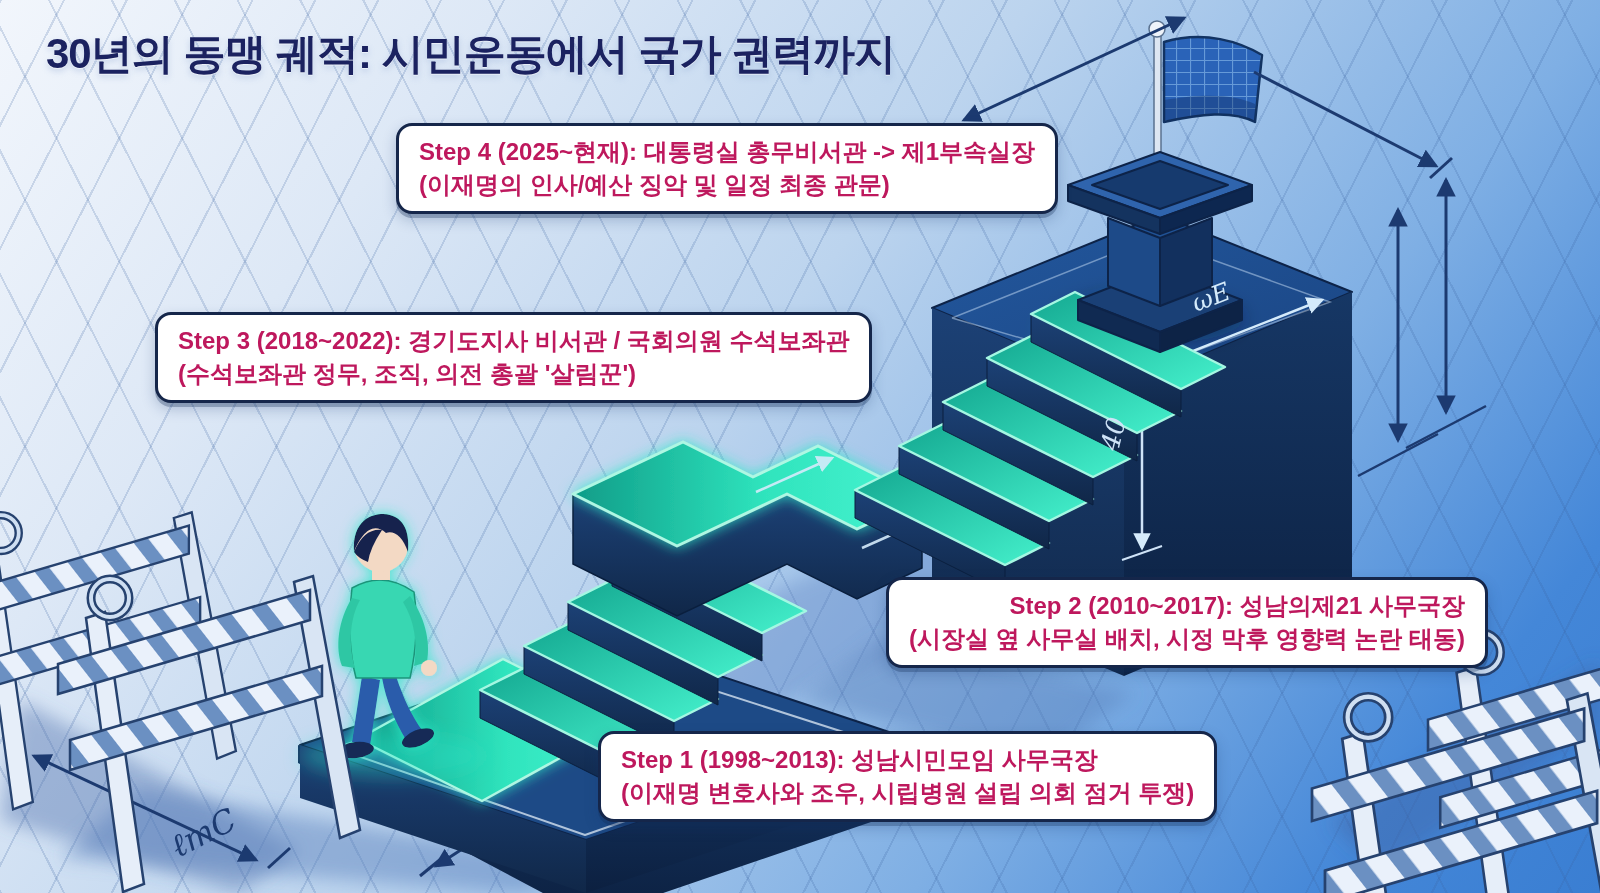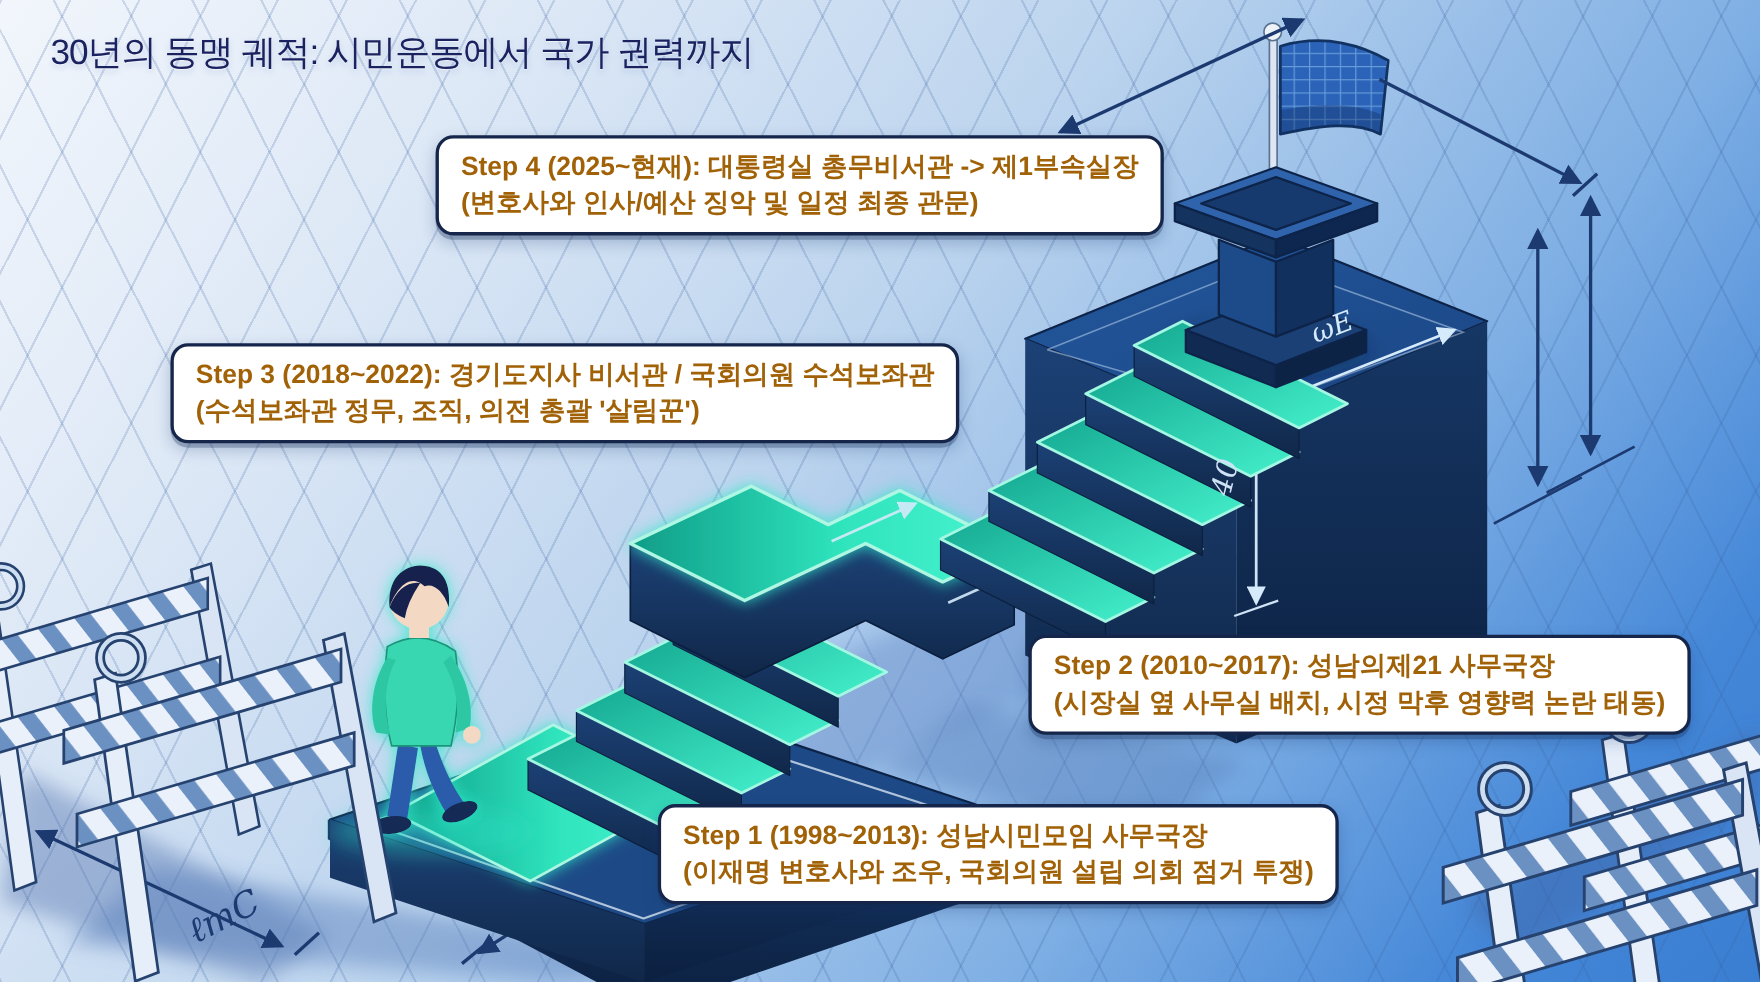--- a/index.html
+++ b/index.html
@@ -7,28 +7,28 @@
     position:relative;width:1600px;height:893px;overflow:hidden;
     font-family:"Liberation Sans","DejaVu Sans",sans-serif;
     background:
       repeating-linear-gradient(117deg, rgba(58,98,160,0.20) 0 2px, transparent 2px 56px),
       repeating-linear-gradient(63deg, rgba(58,98,160,0.20) 0 2px, transparent 2px 56px),
       linear-gradient(128deg,#f2f6fc 0%,#dde8f6 22%,#bcd4ee 45%,#7fafe4 70%,#4487d8 88%,#3a7ed2 100%);
   }
   #scene{position:absolute;left:0;top:0;z-index:1;}
   .title{
     position:absolute;left:46px;top:26px;z-index:3;
-    font-size:32px;font-weight:400;letter-spacing:-1px;color:#1b2260;
+    font-size:42px;font-weight:700;letter-spacing:-1px;color:#1b2260;
     text-shadow:0 1px 0 rgba(255,255,255,.55), 0 3px 6px rgba(120,150,200,.35);
     white-space:nowrap;
   }
   .callout{
     position:absolute;z-index:3;display:inline-block;
     background:#ffffff;border:3px solid #15264a;border-radius:16px;
-    padding:9px 20px 10px 20px;color:#a16207;
+    padding:9px 20px 10px 20px;color:#be185d;
     box-shadow:0 4px 0 rgba(19,42,84,.28), 0 6px 14px rgba(20,50,110,.25);
   }
   .callout .l1,.callout .l2{white-space:nowrap;font-weight:700;font-size:24px;line-height:1.38;}
   .hw{font-family:"DejaVu Serif",serif;font-style:italic;}
 </style>
 </head>
 <body>
 
 <div id="stage">
 
@@ -218,28 +218,28 @@
 
   <text class="hw" x="178" y="858" transform="rotate(-27 178 858)" font-size="32" fill="#1c3a70">ℓmC</text>
   <text class="hw" x="1196" y="312" transform="rotate(-21 1196 312)" font-size="25" fill="#d5ebfb">ωE</text>
   <text class="hw" x="1118" y="452" transform="rotate(-76 1118 452)" font-size="26" fill="#cfe3f7">40</text>
 </svg>
 
 <div class="title">30년의 동맹 궤적: 시민운동에서 국가 권력까지</div>
 
 <div class="callout" style="left:396px;top:123px;">
   <div class="l1">Step 4 (2025~현재): 대통령실 총무비서관 -&gt; 제1부속실장</div>
-  <div class="l2">(변호사와 인사/예산 징악 및 일정 최종 관문)</div>
+  <div class="l2">(이재명의 인사/예산 징악 및 일정 최종 관문)</div>
 </div>
 <div class="callout" style="left:155px;top:312px;">
   <div class="l1">Step 3 (2018~2022): 경기도지사 비서관 / 국회의원 수석보좌관</div>
   <div class="l2">(수석보좌관 정무, 조직, 의전 총괄 '살림꾼')</div>
 </div>
-<div class="callout" style="left:935px;top:577px;">
+<div class="callout" style="left:886px;top:577px;text-align:right;">
   <div class="l1">Step 2 (2010~2017): 성남의제21 사무국장</div>
   <div class="l2">(시장실 옆 사무실 배치, 시정 막후 영향력 논란 태동)</div>
 </div>
 <div class="callout" style="left:598px;top:731px;">
   <div class="l1">Step 1 (1998~2013): 성남시민모임 사무국장</div>
-  <div class="l2">(이재명 변호사와 조우, 국회의원 설립 의회 점거 투쟁)</div>
+  <div class="l2">(이재명 변호사와 조우, 시립병원 설립 의회 점거 투쟁)</div>
 </div>
 
 </div>
 
 </body></html>

